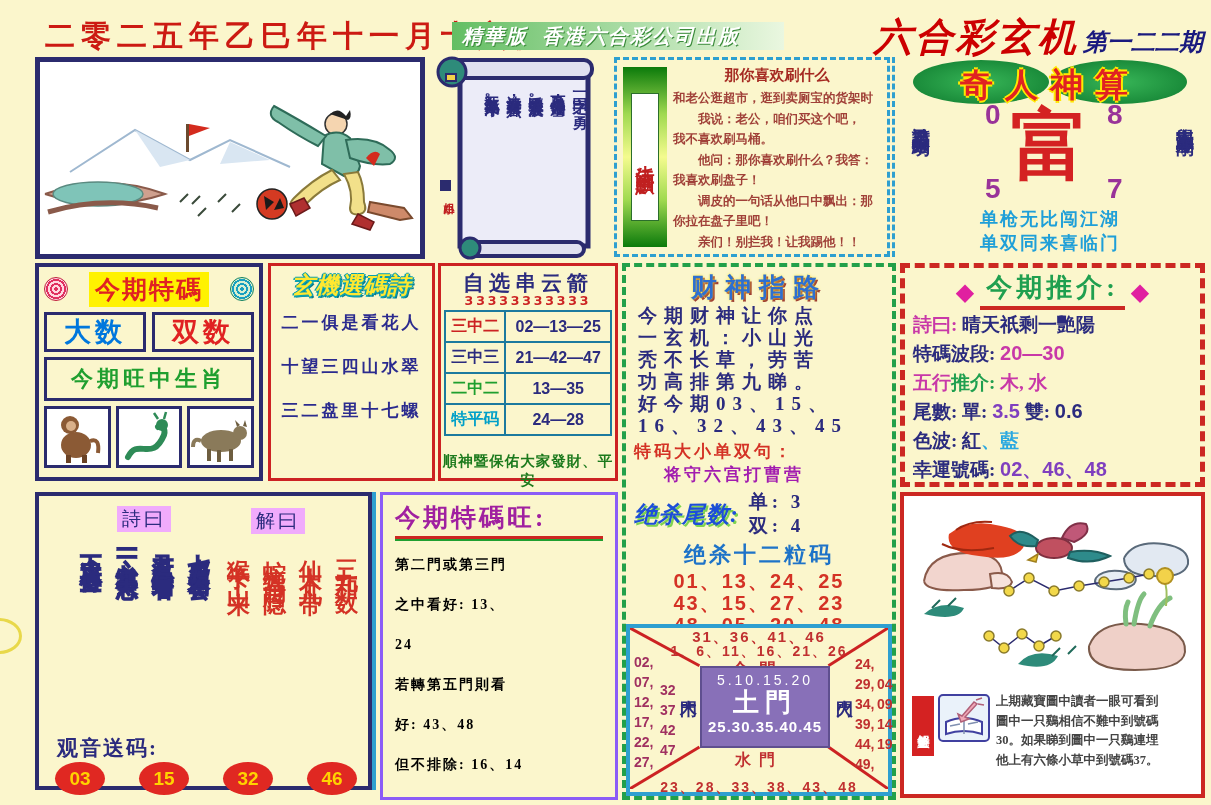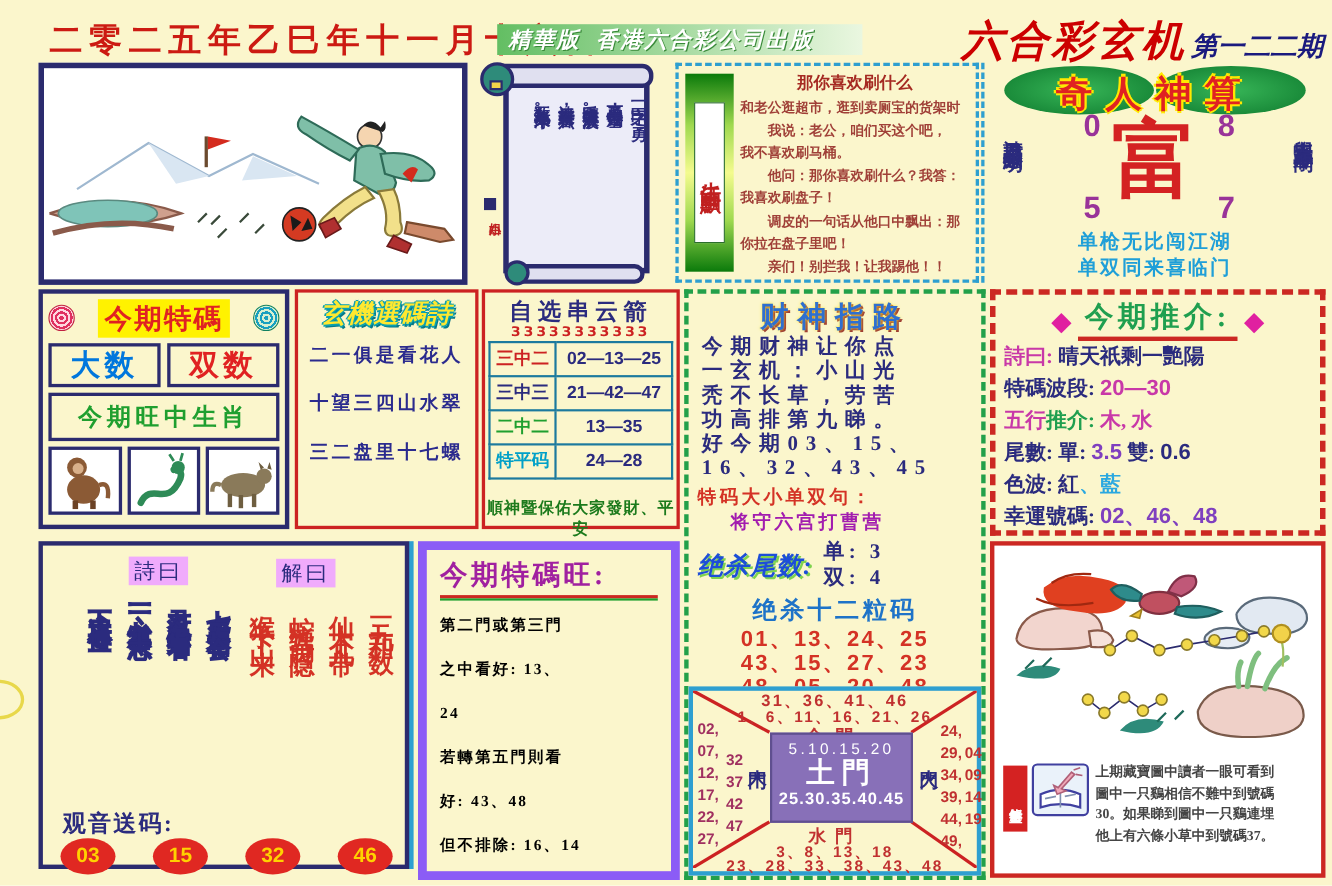--- a/index.html
+++ b/index.html
@@ -149,21 +149,21 @@
               color:#EEEEFA; -webkit-text-stroke:1.3px #2B2B7E; text-shadow:0 0 1px #2B2B7E; }
   .shi-cols .col { margin-block-start:8px; letter-spacing:4px; }
   .jie-cols { left:196px; top:46px; height:170px; width:132px; font-size:23px; font-weight:bold; color:#D43225; }
   .jie-cols .col { margin-block-start:5px; letter-spacing:8px; }
   .guanyin-label { left:18px; top:238px; color:#2B2B7E; font-weight:bold; font-size:21px; letter-spacing:2px; }
   .guanyin-row { left:16px; top:266px; display:flex; gap:34px; }
   .gy-oval { width:50px; height:33px; background:#E02822; border-radius:50%; display:flex; align-items:center;
              justify-content:center; color:#FFD200; font-weight:bold; font-size:19px;
              font-family:"Liberation Sans",sans-serif; }
 
-  .tewangbox { left:380px; top:492px; width:238px; height:308px; border:8px solid #8b5cf6; padding:6px 12px; }
+  .tewangbox { left:380px; top:492px; width:238px; height:308px; border:3px solid #8b5cf6; padding:6px 12px; }
   .tw-title { color:#A020A0; font-weight:bold; font-size:25px; letter-spacing:3px; }
   .tw-underline { height:4px; border-top:3px solid #CC2822; border-bottom:2px solid #1F9F2F; margin:2px 0 4px; }
   .tw-line { color:#000000; font-weight:bold; font-size:14px; line-height:40px; letter-spacing:2px; white-space:nowrap; }
 
   .treasurebox { left:900px; top:492px; width:305px; height:306px; border:4px solid #CC2822; background:#FFFFFF; }
   .jh-label { left:8px; top:200px; width:22px; height:60px; background:#D42222; color:#FFFFFF; font-size:12px;
               font-weight:bold; display:flex; align-items:center; justify-content:center; }
   .jh-icon { left:34px; top:198px; width:52px; height:48px; border:2px solid #4040A0; border-radius:5px;
              background:#EAF2FA; }
   .jh-text { left:92px; top:196px; right:6px; color:#444444; font-size:12.5px; font-weight:bold; line-height:19.5px;
@@ -398,21 +398,20 @@
 34,
 39,
 44,
 49,</div>
       <div class="abs g-colnum g-rc2">04
 09
 14
 19</div>
       <div class="abs g-sidelabel g-rlabel vert">火門</div>
       <div class="abs g-botlabel">水門</div>
-      <div class="abs g-bot1">3、8、13、18</div>
       <div class="abs g-bot2">23、28、33、38、43、48</div>
     </div>
   </div>
 
   <div class="abs tuijiebox">
     <div class="tj-titlerow">
       <span class="tj-diamond">◆</span><span class="tj-title">今期推介:</span><span class="tj-diamond">◆</span>
     </div>
     <div class="tj-row">
       <span class="c-mag">詩曰:</span>

